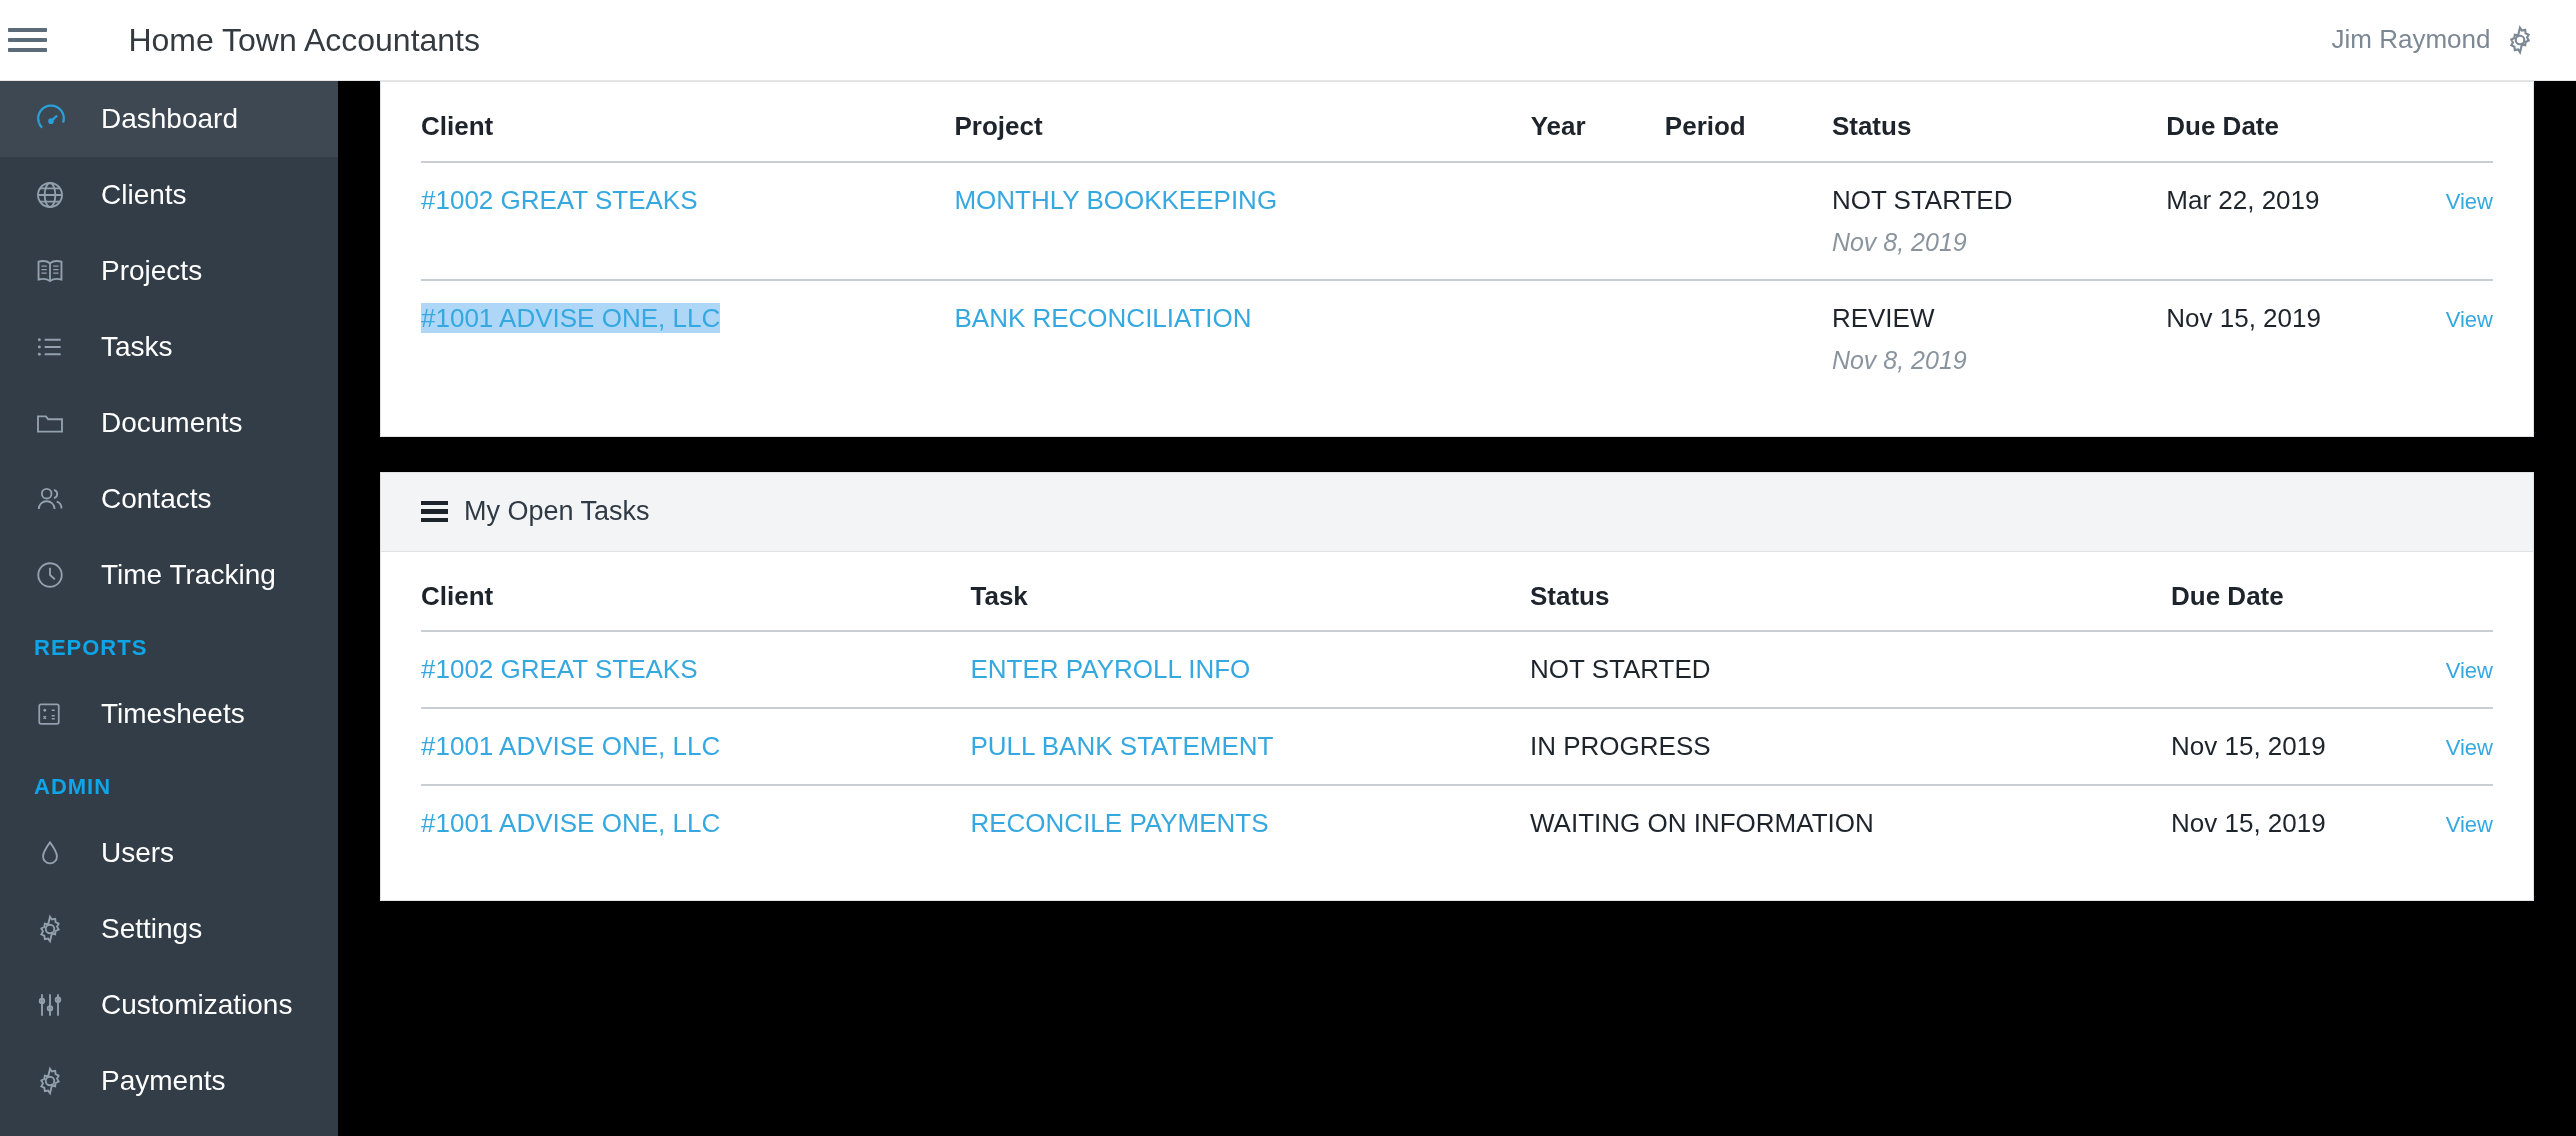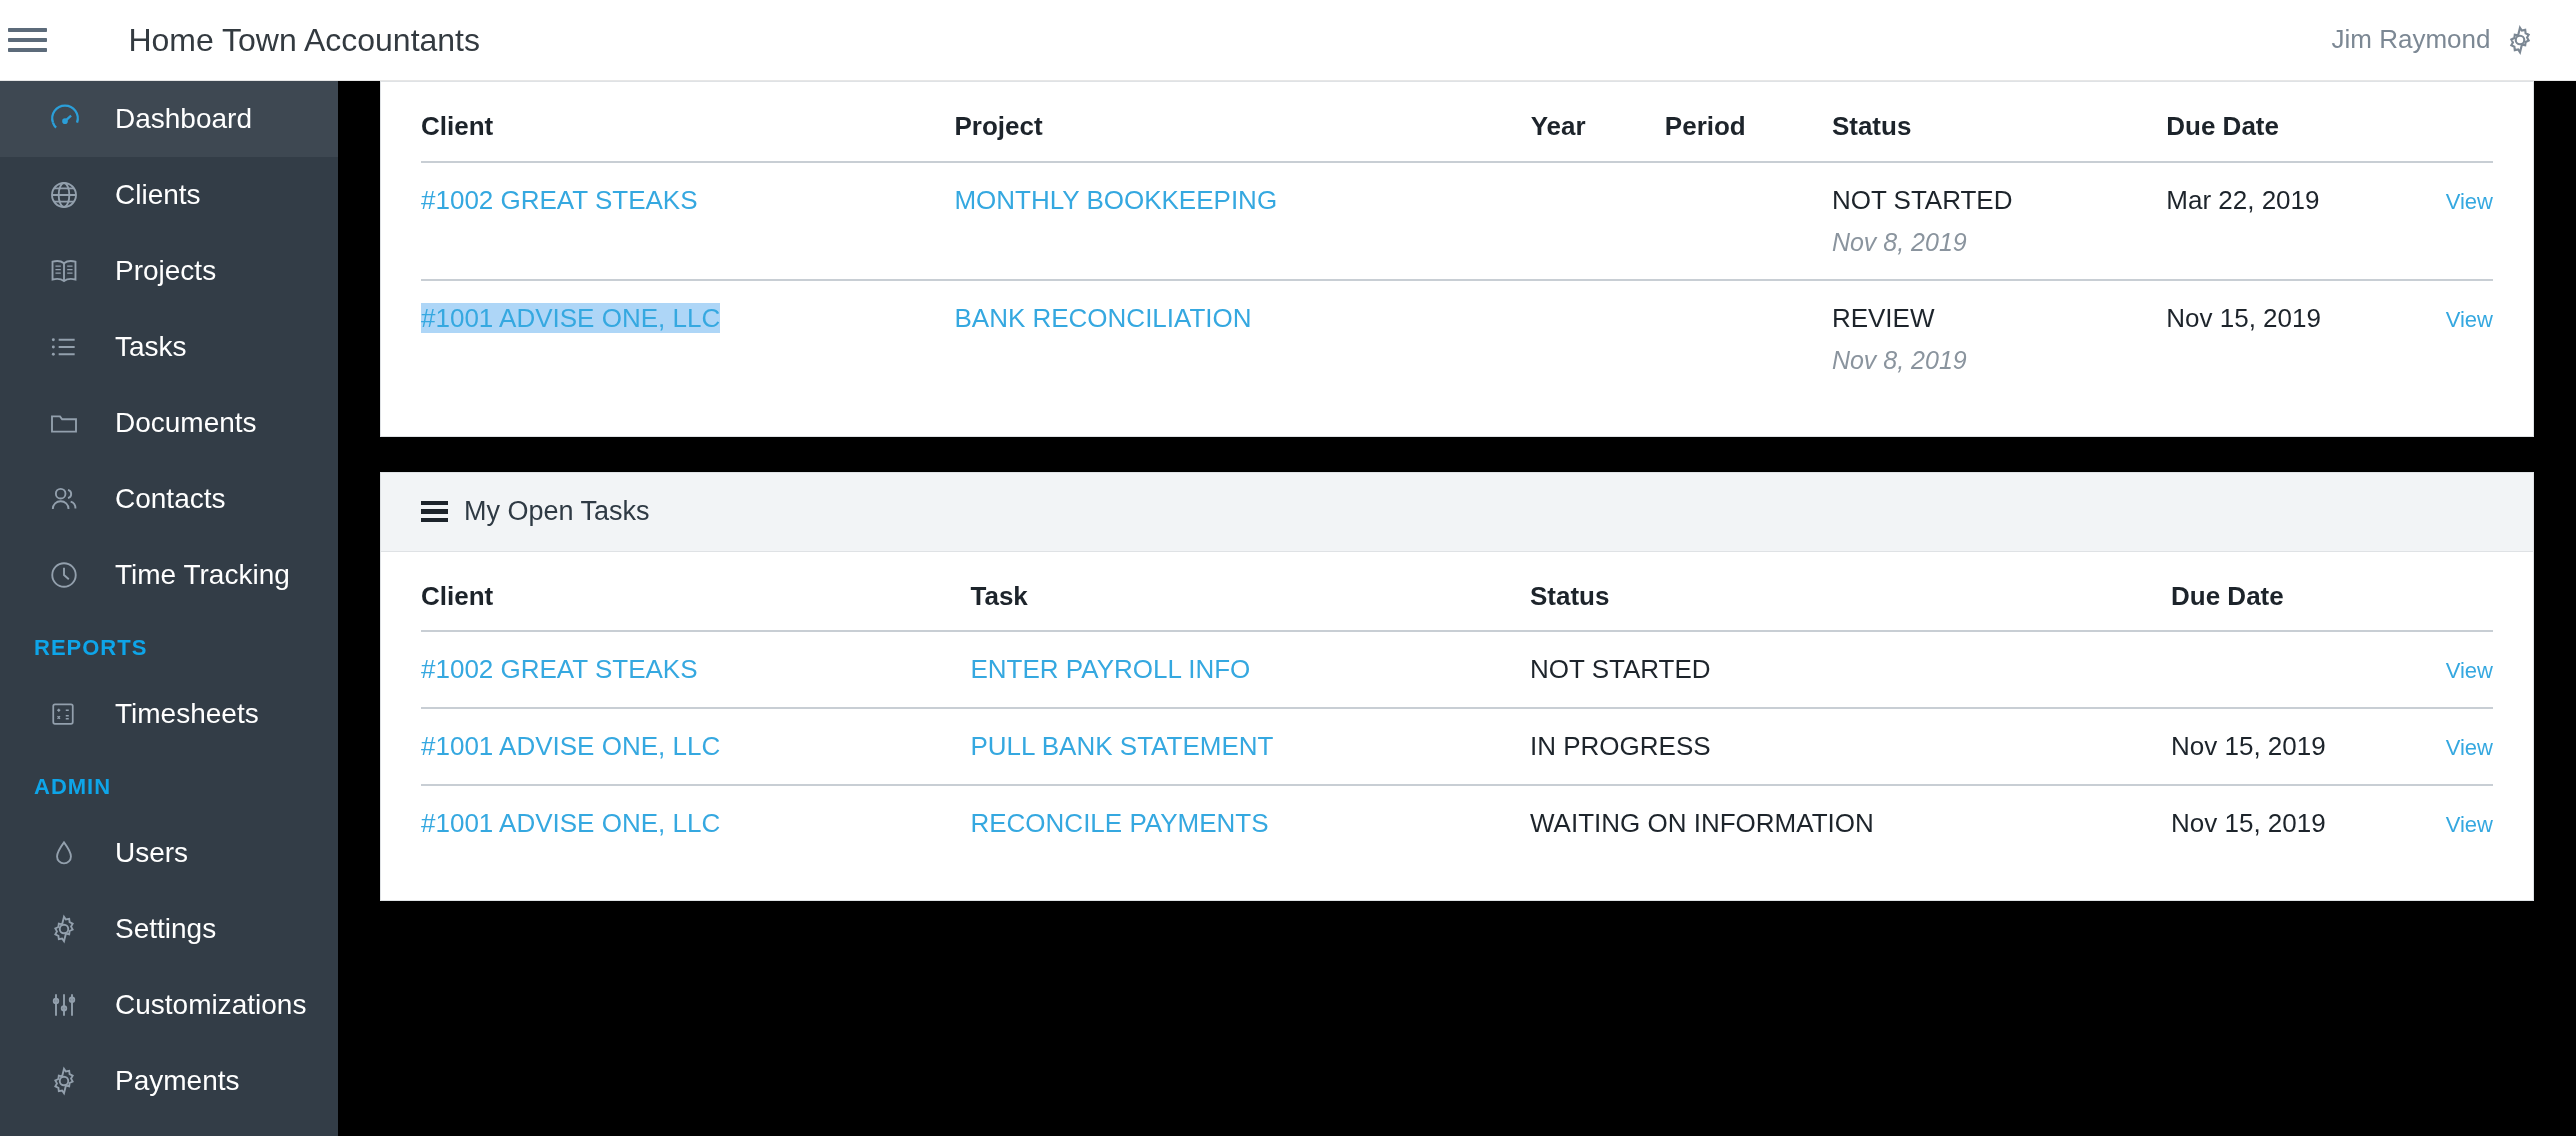--- a/index.html
+++ b/index.html
@@ -43,21 +43,21 @@
 
   
   .sidebar {
     position: absolute; top: 81px; left: 0;
     width: 338px; height: 1056px;
     background: #333d47;
     overflow: hidden;
   }
   .nav-item {
     display: flex; align-items: center;
-    height: 76px; padding-left: 48px;
+    height: 76px; padding-left: 34px;
     color: #ffffff; font-size: 28px;
     cursor: pointer;
   }
   .nav-item.active { background: #3e4852; }
   .nav-icon {
     width: 45px; flex: 0 0 45px; display: flex;
     align-items: center; justify-content: flex-start;
   }
   .nav-icon svg { display: block; }
   .nav-label { margin-left: 22px; white-space: nowrap; }

